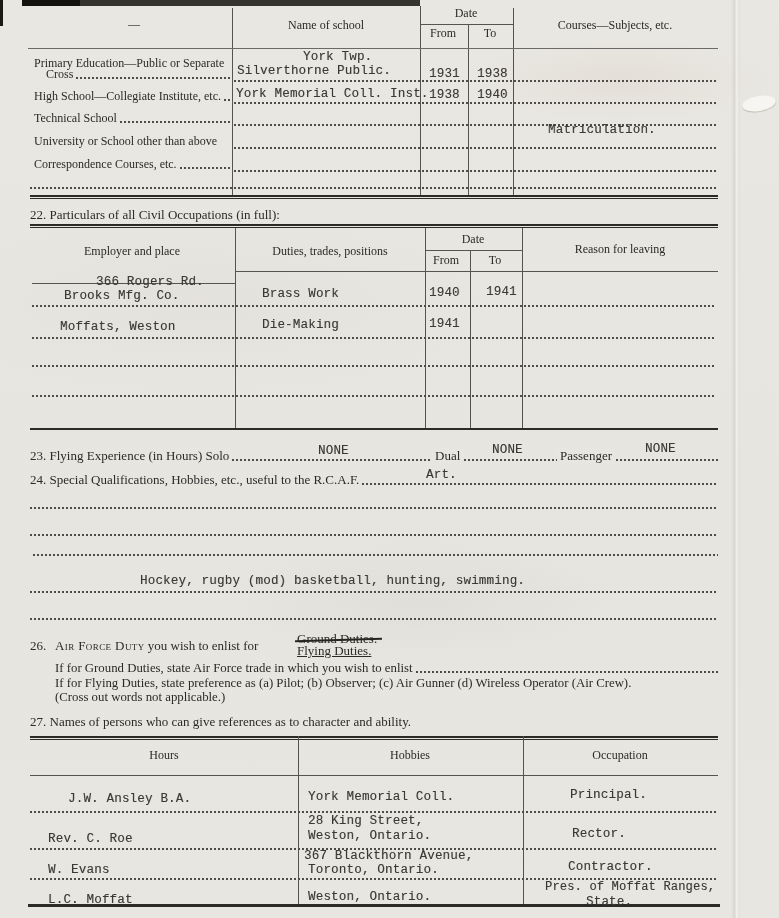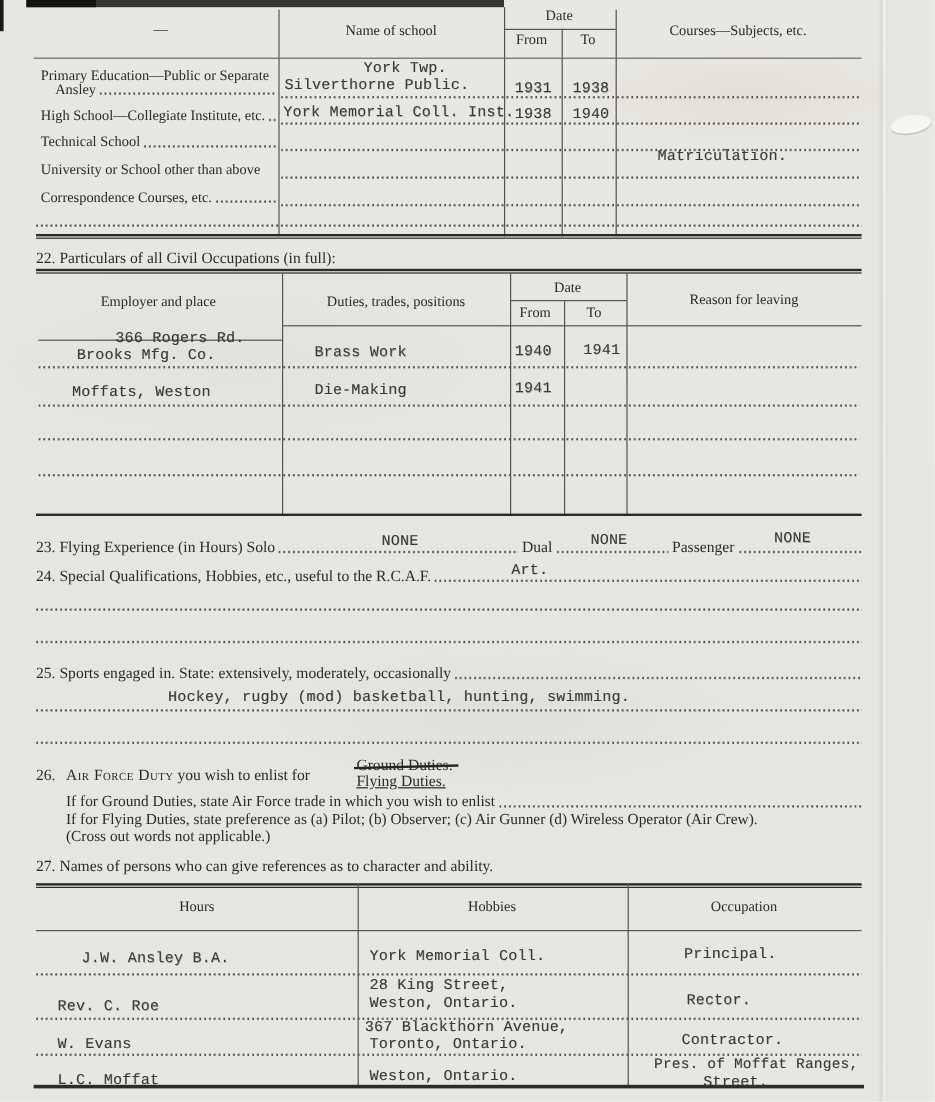--- a/index.html
+++ b/index.html
@@ -61,21 +61,21 @@
 
     <span class="printed fsm" style="left:128px;top:18px;">—</span>
     <span class="printed fsm ctr" style="left:326px;top:19px;">Name of school</span>
     <span class="printed fsm ctr" style="left:466px;top:7px;">Date</span>
     <span class="printed fsm ctr" style="left:443px;top:27px;">From</span>
     <span class="printed fsm ctr" style="left:490px;top:27px;">To</span>
     <span class="printed fsm ctr" style="left:615px;top:19px;">Courses—Subjects, etc.</span>
 
     <span class="printed fsm" style="left:34px;top:57px;">Primary Education—Public or Separate</span>
     <div class="labelrow" style="left:46px;top:68px;width:184px;">
-      <span class="printed fsm txt" style="position:static;">Ansley</span>
+      <span class="printed fsm txt" style="position:static;">Cross</span>
       <span class="dotfill"></span>
     </div>
     <div class="labelrow" style="left:34px;top:90px;width:196px;">
       <span class="printed fsm txt" style="position:static;">High School—Collegiate Institute, etc.</span>
       <span class="dotfill"></span>
     </div>
     <div class="labelrow" style="left:34px;top:112px;width:196px;">
       <span class="printed fsm txt" style="position:static;">Technical School</span>
       <span class="dotfill"></span>
     </div>
@@ -158,21 +158,20 @@
     <span class="printed txt" style="position:static;">24. Special Qualifications, Hobbies, etc., useful to the R.C.A.F.</span>
     <span class="dotfill"></span>
   </div>
   <span class="typed" style="left:426px;top:469px;">Art.</span>
 
   <div class="dotline" style="left:30px;top:507px;width:688px;"></div>
   <div class="dotline" style="left:30px;top:534px;width:688px;"></div>
 
   
   <div class="labelrow" style="left:30px;top:554px;width:688px;">
-    <span class="printed txt" style="position:static;">25. Sports engaged in.   State: extensively, moderately, occasionally</span>
     <span class="dotfill"></span>
   </div>
   <span class="typed" style="left:140px;top:575px;">Hockey, rugby (mod) basketball, hunting, swimming.</span>
   <div class="dotline" style="left:30px;top:591px;width:688px;"></div>
   <div class="dotline" style="left:30px;top:618px;width:688px;"></div>
 
   
   <span class="printed" style="left:30px;top:639px;">26.</span>
   <span class="printed" style="left:55px;top:639px;"><span class="smallcaps">Air Force Duty</span><span> you wish to enlist for</span></span>
   <span class="printed crossed" style="left:297px;top:629px;">Ground Duties.</span>
@@ -214,16 +213,16 @@
 
     <span class="typed" style="left:304px;top:850px;">367 Blackthorn Avenue,</span>
     <span class="typed" style="left:48px;top:864px;">W. Evans</span>
     <span class="typed" style="left:308px;top:864px;">Toronto, Ontario.</span>
     <span class="typed" style="left:568px;top:861px;">Contractor.</span>
     <div class="dotline" style="left:30px;top:878px;width:688px;"></div>
 
     <span class="typed" style="left:545px;top:881px;font-size:12px;">Pres. of Moffat Ranges,</span>
     <span class="typed" style="left:48px;top:894px;">L.C. Moffat</span>
     <span class="typed" style="left:308px;top:891px;">Weston, Ontario.</span>
-    <span class="typed" style="left:586px;top:896px;">Street.</span>
+    <span class="typed" style="left:586px;top:896px;">State.</span>
   </div>
 
 </div>
 
 </body></html>

